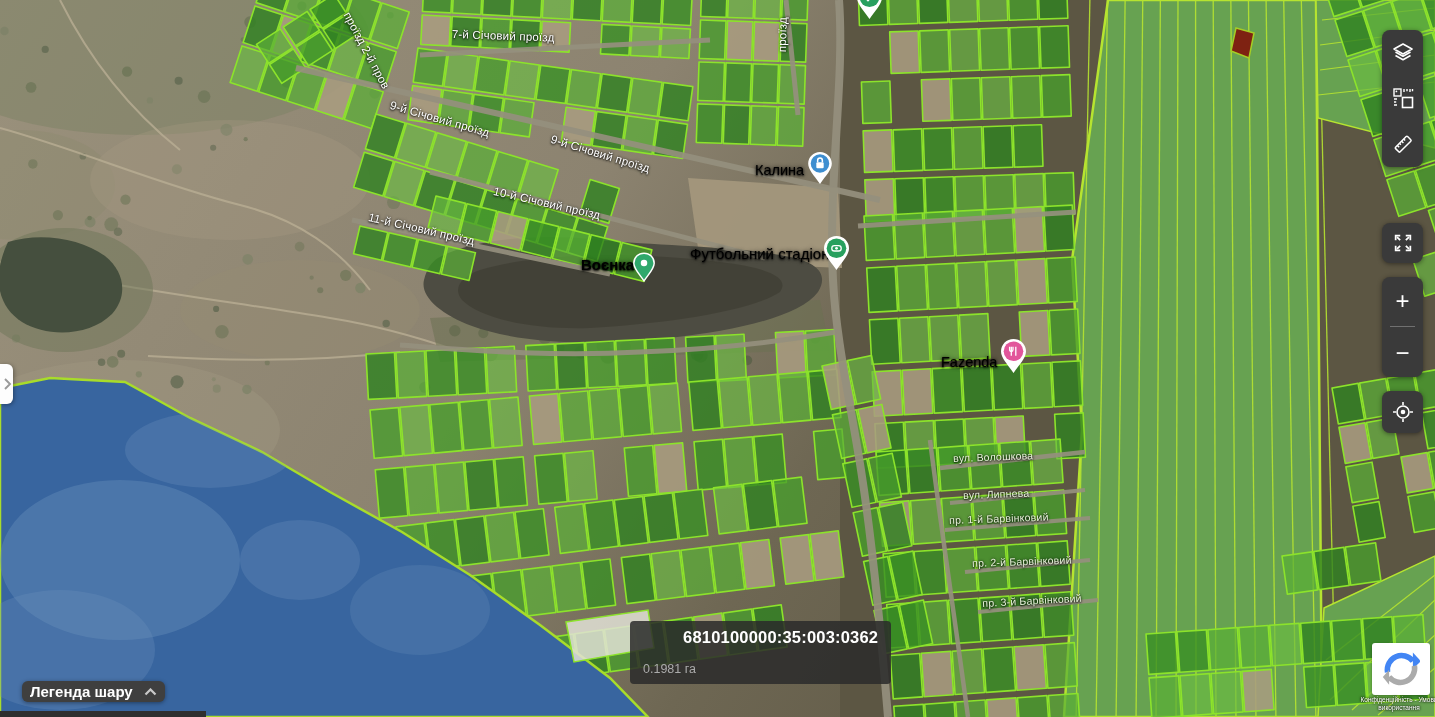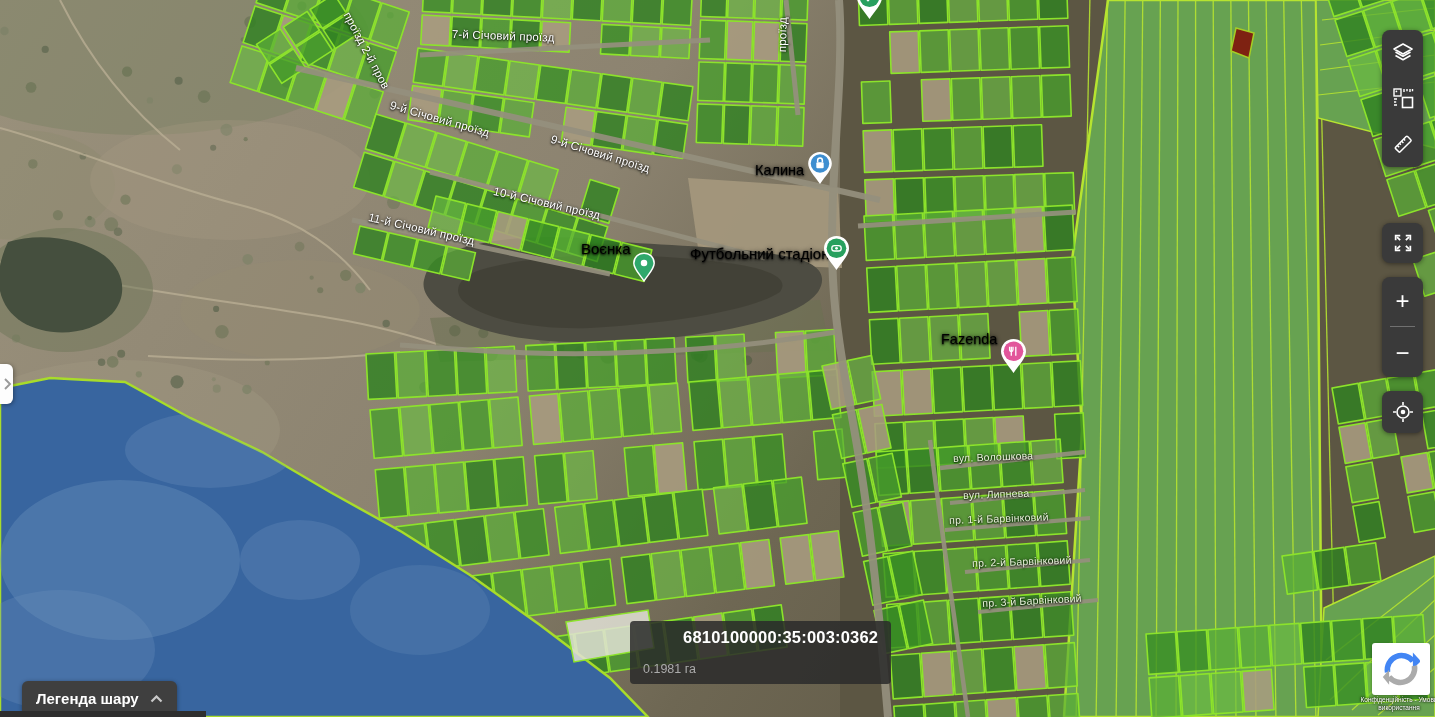--- a/index.html
+++ b/index.html
@@ -20,22 +20,22 @@
   .ctrl{position:absolute;left:1382px;width:41px;background:#3a3a3a;border-radius:8px;
     box-shadow:0 1px 5px rgba(0,0,0,.45);display:flex;flex-direction:column;
     align-items:center;justify-content:space-around;}
   .ctrl .icon-btn{background:none;border:none;width:41px;height:42px;display:flex;
     align-items:center;justify-content:center;cursor:pointer;padding:0;color:#fff;}
   .zoom-btn{background:none;border:none;width:41px;height:44px;color:#fff;font-size:24px;
     line-height:1;cursor:pointer;font-family:"Liberation Sans",sans-serif;}
   .zoom-divider{width:25px;height:1px;background:#707070;}
 
   
-  #legend-btn{position:absolute;left:22px;top:681px;height:35px;background:#3f3f3f;
-    border:none;border-radius:6px;display:flex;align-items:center;gap:11px;padding:0 14px;
+  #legend-btn{position:absolute;left:22px;top:681px;height:21px;background:#3f3f3f;
+    border:none;border-radius:6px;display:flex;align-items:center;gap:11px;padding:0 8px;
     color:#fff;font-size:15px;font-weight:700;font-family:"Liberation Sans",sans-serif;
     box-shadow:0 1px 4px rgba(0,0,0,.4);cursor:pointer;}
   #bottom-strip{position:absolute;left:0;top:711px;width:206px;height:6px;background:#2e2e2e;}
 
   
   #panel-tab{position:absolute;left:0;top:364px;width:13px;height:40px;background:#fdfdfd;
     border:none;border-radius:0 6px 6px 0;box-shadow:1px 1px 4px rgba(0,0,0,.35);
     display:flex;align-items:center;justify-content:center;cursor:pointer;padding:0;}
 
   
@@ -621,21 +621,21 @@
 <div class="street-label" style="left:553px;top:133px;transform:rotate(17deg);">9-й Січовий проїзд</div>
 <div class="street-label" style="left:495px;top:185px;transform:rotate(13deg);">10-й Січовий проїзд</div>
 <div class="street-label" style="left:370px;top:211px;transform:rotate(13deg);">11-й Січовий проїзд</div>
 <div class="street-label" style="left:776px;top:52px;transform:rotate(-89deg);">проїзд</div>
 <div class="street-label small" style="left:953px;top:452px;transform:rotate(-2deg);">вул. Волошкова</div>
 <div class="street-label small" style="left:963px;top:489px;transform:rotate(-2deg);">вул. Липнева</div>
 <div class="street-label small" style="left:949px;top:514px;transform:rotate(-2deg);">пр. 1-й Барвінковий</div>
 <div class="street-label small" style="left:972px;top:557px;transform:rotate(-2deg);">пр. 2-й Барвінковий</div>
 <div class="street-label small" style="left:982px;top:597px;transform:rotate(-3deg);">пр. 3-й Барвінковий</div>
 
-<div class="poi-label" style="left:581px;top:240px;">Воєнка</div>
+<div class="poi-label" style="left:581px;top:256px;font-weight:bold;">Воєнка</div>
 <div class="marker" style="left:633px;top:252px;">
   <svg width="22" height="30" viewBox="0 0 27 36">
     <path d="M13.5,1 C20.5,1 26,6.5 26,13.3 C26,19.8 20.2,25.4 13.5,35 C6.8,25.4 1,19.8 1,13.3 C1,6.5 6.5,1 13.5,1 Z" fill="#2FA86C" stroke="#fff" stroke-width="1.8"></path>
     <circle cx="13.5" cy="13" r="4" fill="#fff"></circle>
   </svg>
 </div>
 
 <div class="poi-label" style="left:690px;top:245px;">Футбольний стадіон</div>
 <div class="marker" style="left:823px;top:235px;">
   <svg width="27" height="36" viewBox="0 0 27 36">
@@ -649,21 +649,21 @@
 <div class="poi-label" style="left:755px;top:162px;font-size:14.5px;">Калина</div>
 <div class="marker" style="left:807px;top:151px;">
   <svg width="26" height="34" viewBox="0 0 27 36">
     <path d="M13.5,1 C20.5,1 26,6.5 26,13.3 C26,19.8 20.2,25.4 13.5,35 C6.8,25.4 1,19.8 1,13.3 C1,6.5 6.5,1 13.5,1 Z" fill="#fff"></path>
     <circle cx="13.5" cy="13.2" r="9.8" fill="#3E8ED0"></circle>
     <rect x="9.6" y="12" width="7.8" height="6.3" rx="1.2" fill="#fff"></rect>
     <path d="M11,12 v-2 a2.5,2.5 0 0 1 5,0 v2" fill="none" stroke="#fff" stroke-width="1.6"></path>
   </svg>
 </div>
 
-<div class="poi-label" style="left:941px;top:331px;font-size:14.5px;text-align:right;">Fazenda</div>
+<div class="poi-label" style="left:941px;top:354px;font-size:14.5px;text-align:right;">Fazenda</div>
 <div class="marker" style="left:1000px;top:338px;">
   <svg width="27" height="36" viewBox="0 0 27 36">
     <path d="M13.5,1 C20.5,1 26,6.5 26,13.3 C26,19.8 20.2,25.4 13.5,35 C6.8,25.4 1,19.8 1,13.3 C1,6.5 6.5,1 13.5,1 Z" fill="#fff"></path>
     <circle cx="13.5" cy="13.2" r="9.8" fill="#E2569B"></circle>
     <path d="M11.3,8.8 v9 M15.8,8.8 v9 M9.6,8.8 v3 a1.7,1.7 0 0 0 3.4,0 v-3" fill="none" stroke="#fff" stroke-width="1.3"></path>
   </svg>
 </div>
 
 <div class="marker" style="left:856px;top:-16px;">
   <svg width="27" height="36" viewBox="0 0 27 36">

